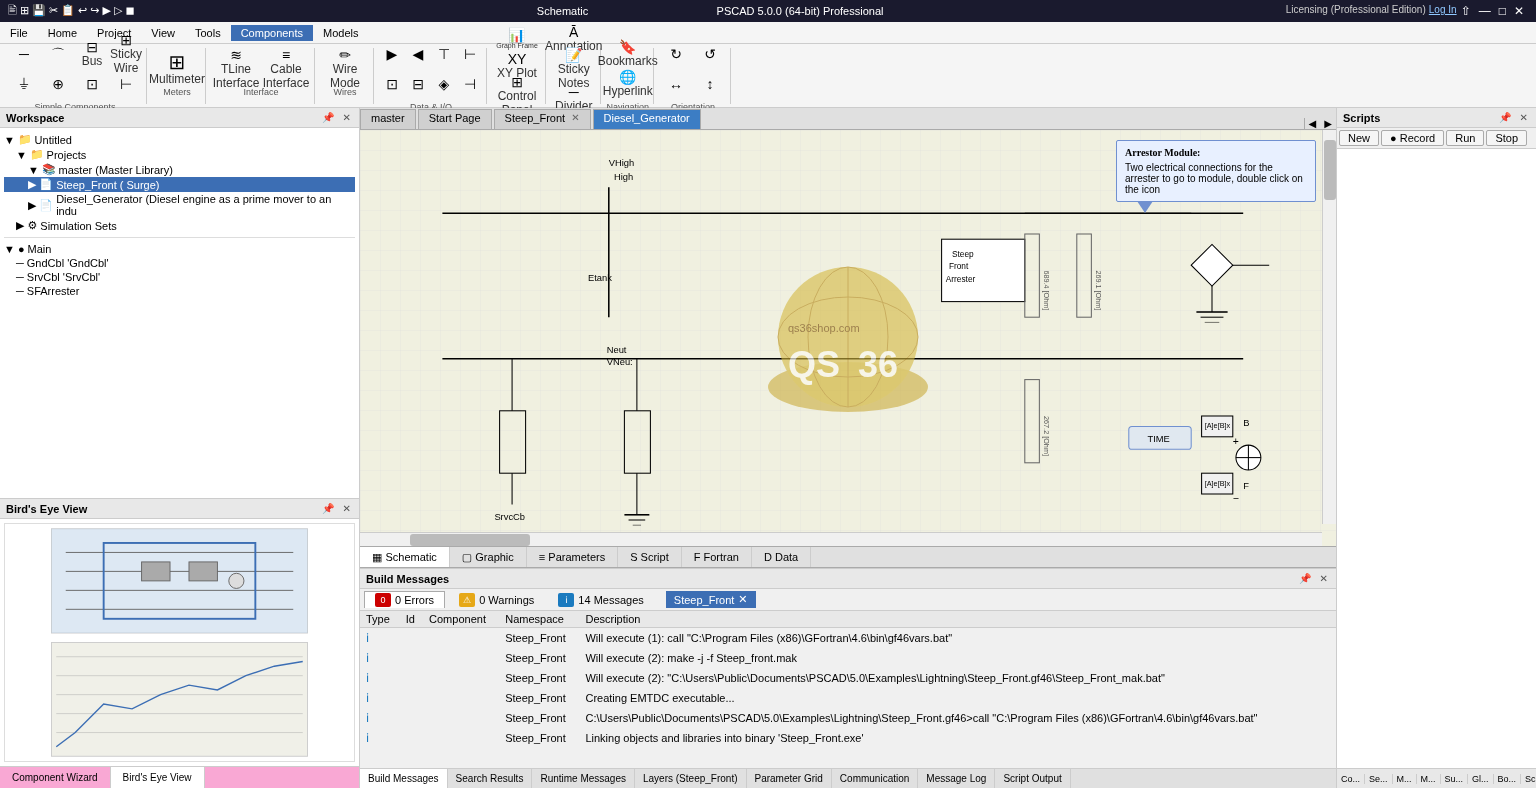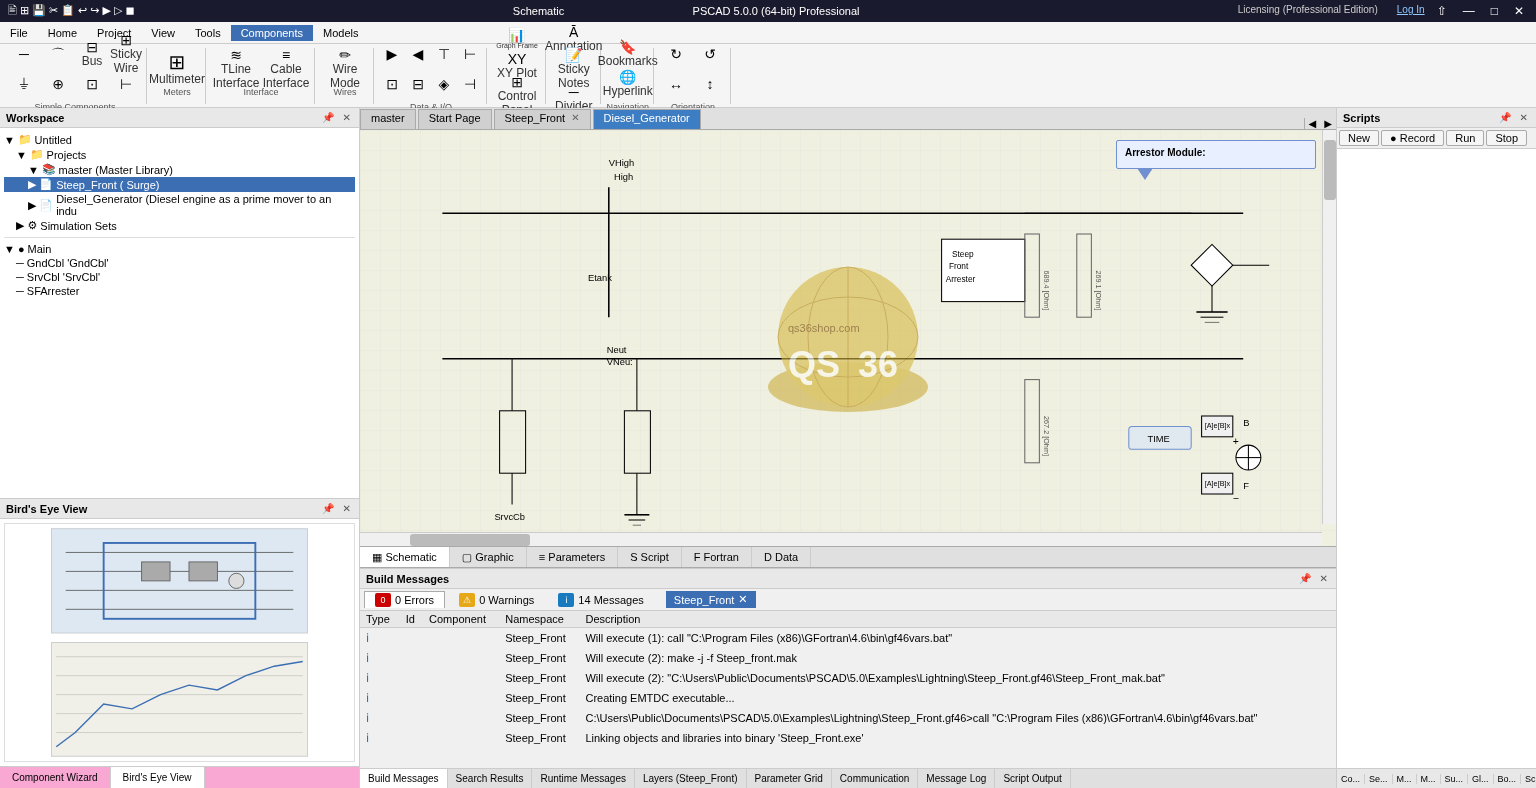--- a/index.html
+++ b/index.html
@@ -2,21 +2,21 @@
 <html><head>
   <meta charset="utf-8">
   <style>
     * { box-sizing: border-box; margin: 0; padding: 0; }
     body { font-family: 'Segoe UI', Arial, sans-serif; font-size: 11px; background: #f0f0f0; color: #000; overflow: hidden; width: 1536px; height: 788px; }
 
     
     .title-bar { display: flex; align-items: center; justify-content: space-between; background: #1a1a2e; color: #fff; height: 22px; padding: 0 8px; font-size: 11px; }
     .title-bar-left { display: flex; gap: 16px; }
     .title-bar-center { flex: 1; text-align: center; }
-    .title-bar-right { display: flex; gap: 8px; }
+    .title-bar-right { display: flex; gap: 0; }
     .title-btn { background: none; border: none; color: #fff; cursor: pointer; font-size: 12px; padding: 0 4px; }
 
     
     .menu-bar { display: flex; background: #f5f5f5; border-bottom: 1px solid #ccc; height: 22px; align-items: center; }
     .menu-item { padding: 2px 10px; cursor: pointer; font-size: 11px; }
     .menu-item.active { background: #3c6eb4; color: #fff; text-align: center; }
 
     
     .toolbar { display: flex; align-items: center; background: #f5f5f5; border-bottom: 1px solid #ccc; padding: 2px 4px; height: 64px; gap: 2px; }
     .toolbar-group { display: flex; align-items: center; border-right: 1px solid #ccc; padding: 0 4px; height: 56px; flex-direction: column; justify-content: center; gap: 2px; }
@@ -521,21 +521,22 @@
 
         <text x="820" y="303" font-size="10" fill="#000">+</text>
         <text x="820" y="358" font-size="10" fill="#000">−</text>
 
         <circle cx="835" cy="315" r="12" fill="#fff" stroke="#000" stroke-width="1"></circle>
         <line x1="823" y1="315" x2="847" y2="315" stroke="#000" stroke-width="1"></line>
         <line x1="835" y1="303" x2="835" y2="327" stroke="#000" stroke-width="1"></line>
       </svg>
 
       <div class="callout callout-blue" style="position:absolute; top:10px; right:20px; width:200px; z-index:5;">
-        <div style="font-weight:bold; margin-bottom:4px;">Arrestor Module:</div>
+        <div style="font-weight:bold; margin-bottom:4px;font-family:Liberation Serif, serif;">Arrestor Module:</div>
+        <div>Two electrical connections for the arrester to go to module, double click on the icon</div>
 
         <div style="position:absolute;bottom:-12px;left:20px;width:0;height:0;border-left:8px solid transparent;border-right:8px solid transparent;border-top:12px solid #7090d0;"></div>
       </div>
 
 
       <div class="watermark" style="position:absolute;top:50%;left:50%;transform:translate(-50%,-50%);opacity:0.7;pointer-events:none;z-index:8;">
         <svg width="220" height="180" viewBox="0 0 220 180">
 
           <ellipse cx="110" cy="140" rx="80" ry="25" fill="#c8a832" opacity="0.8"></ellipse>
 

